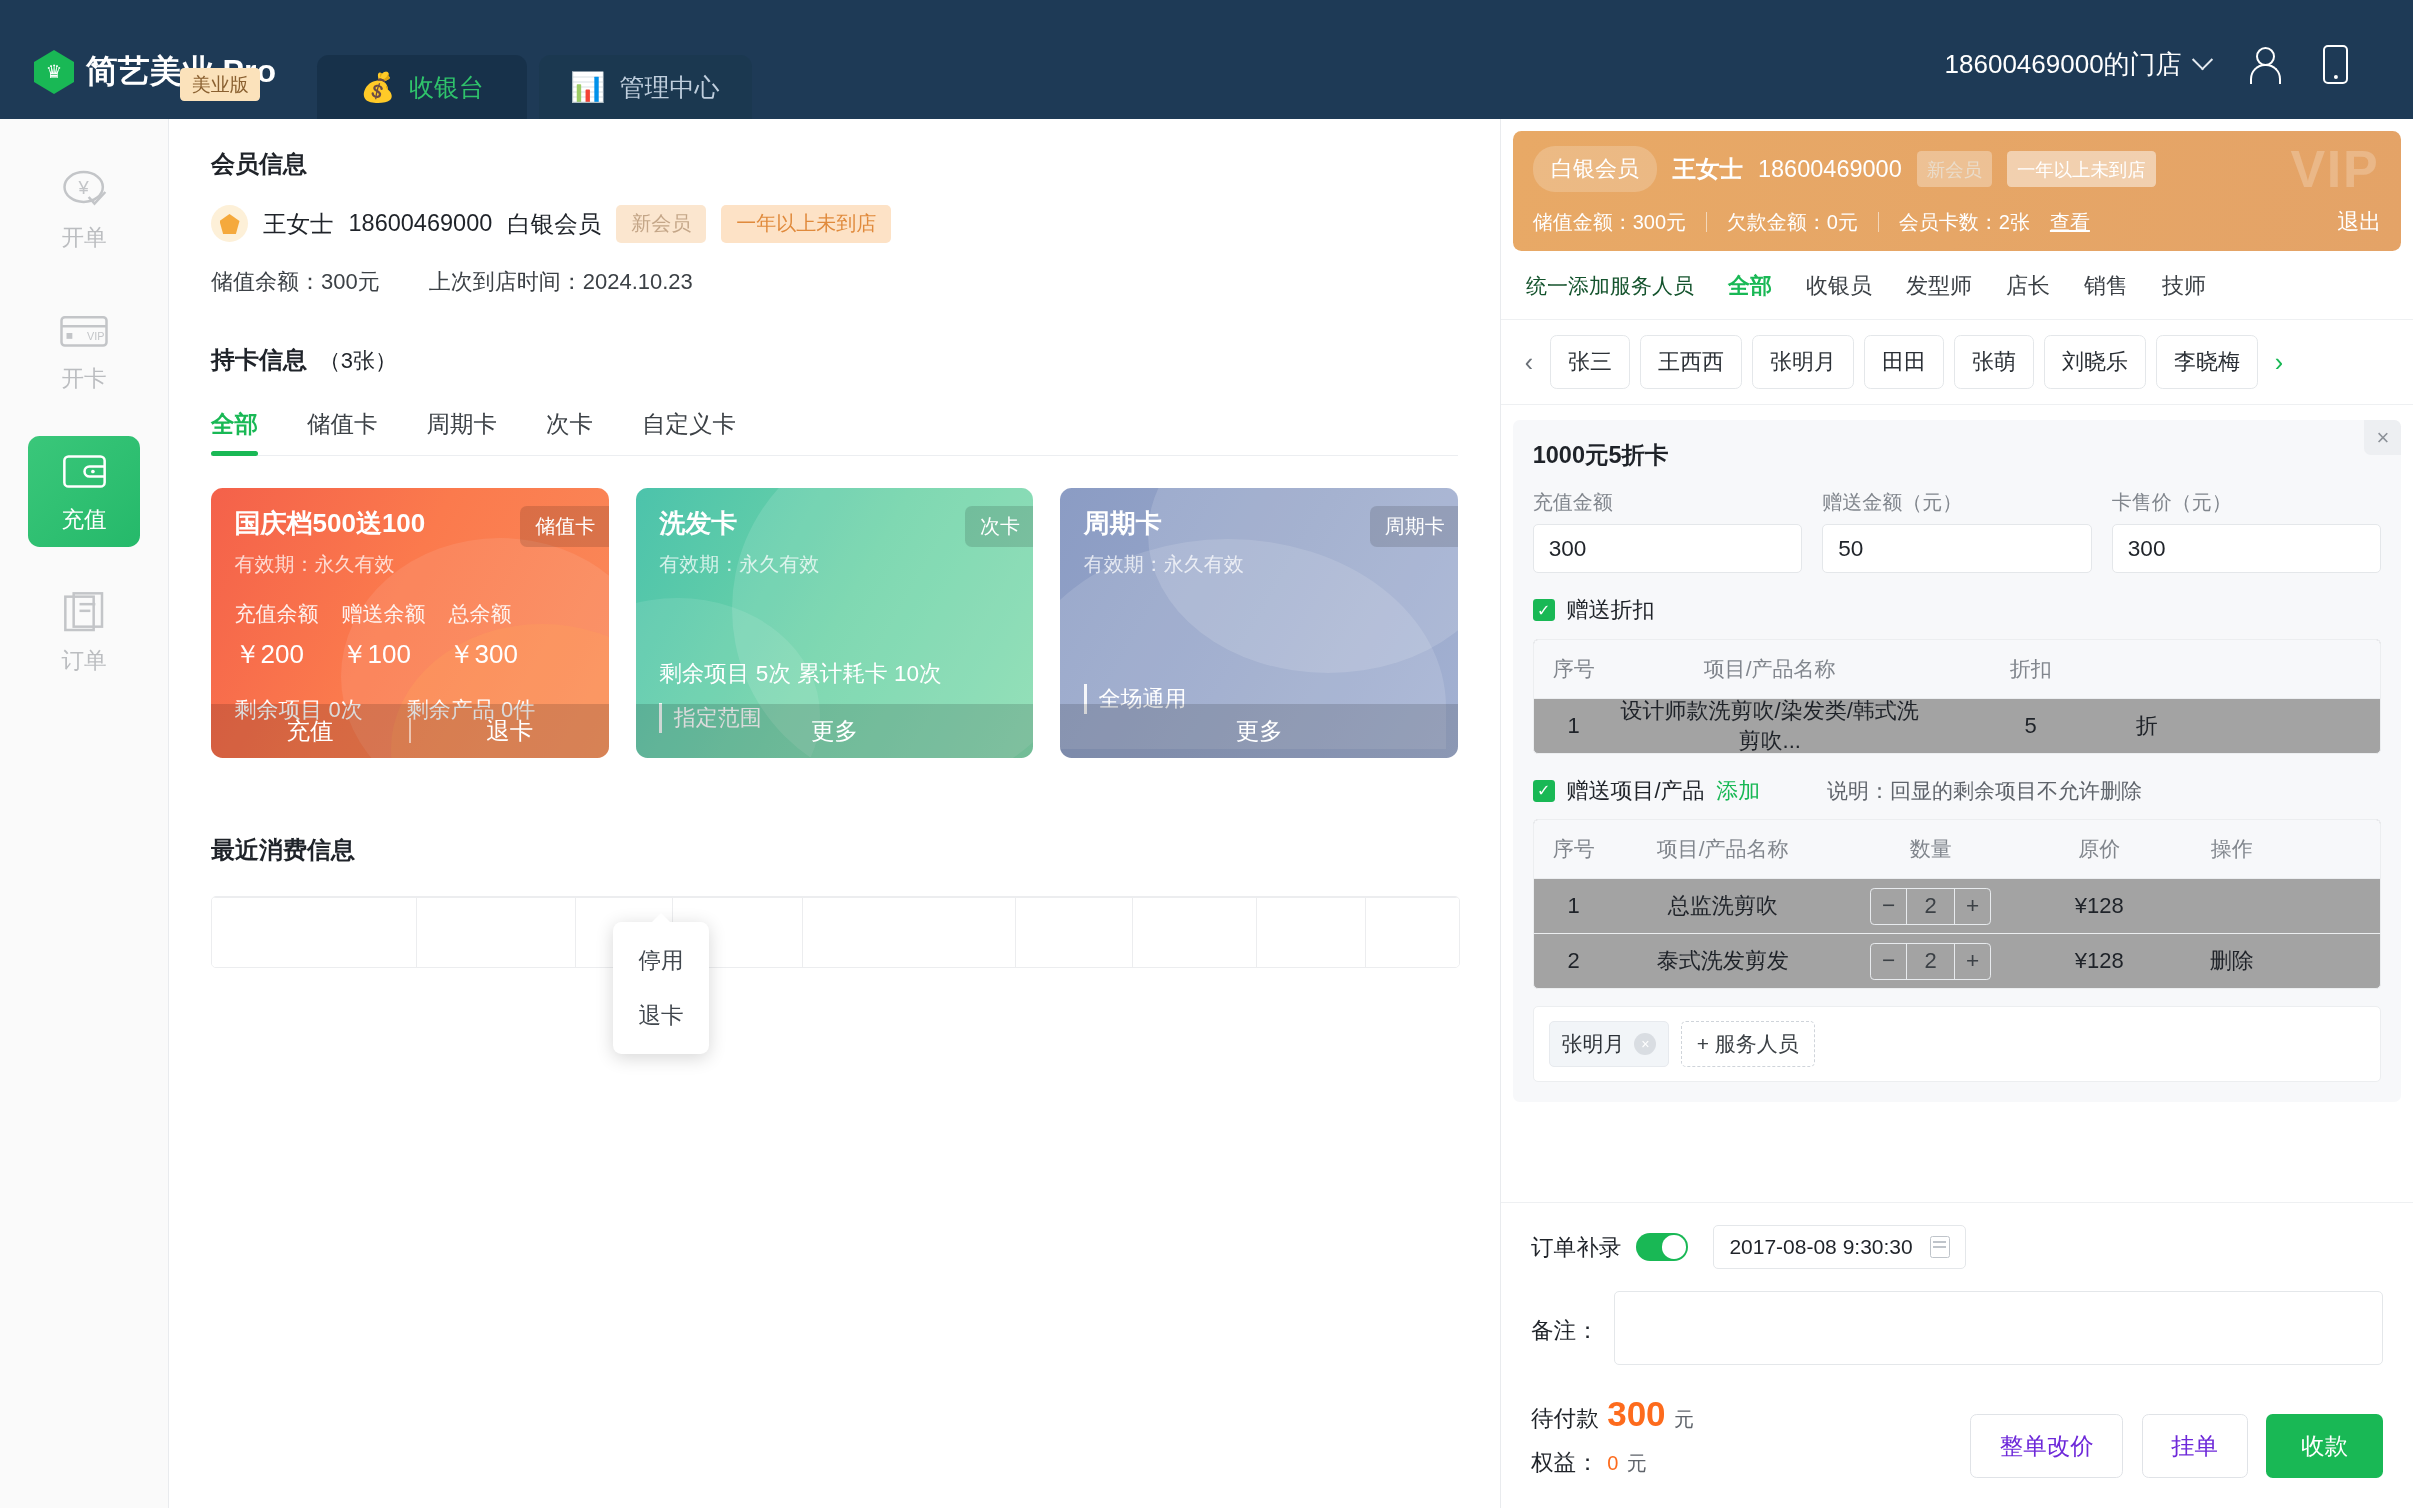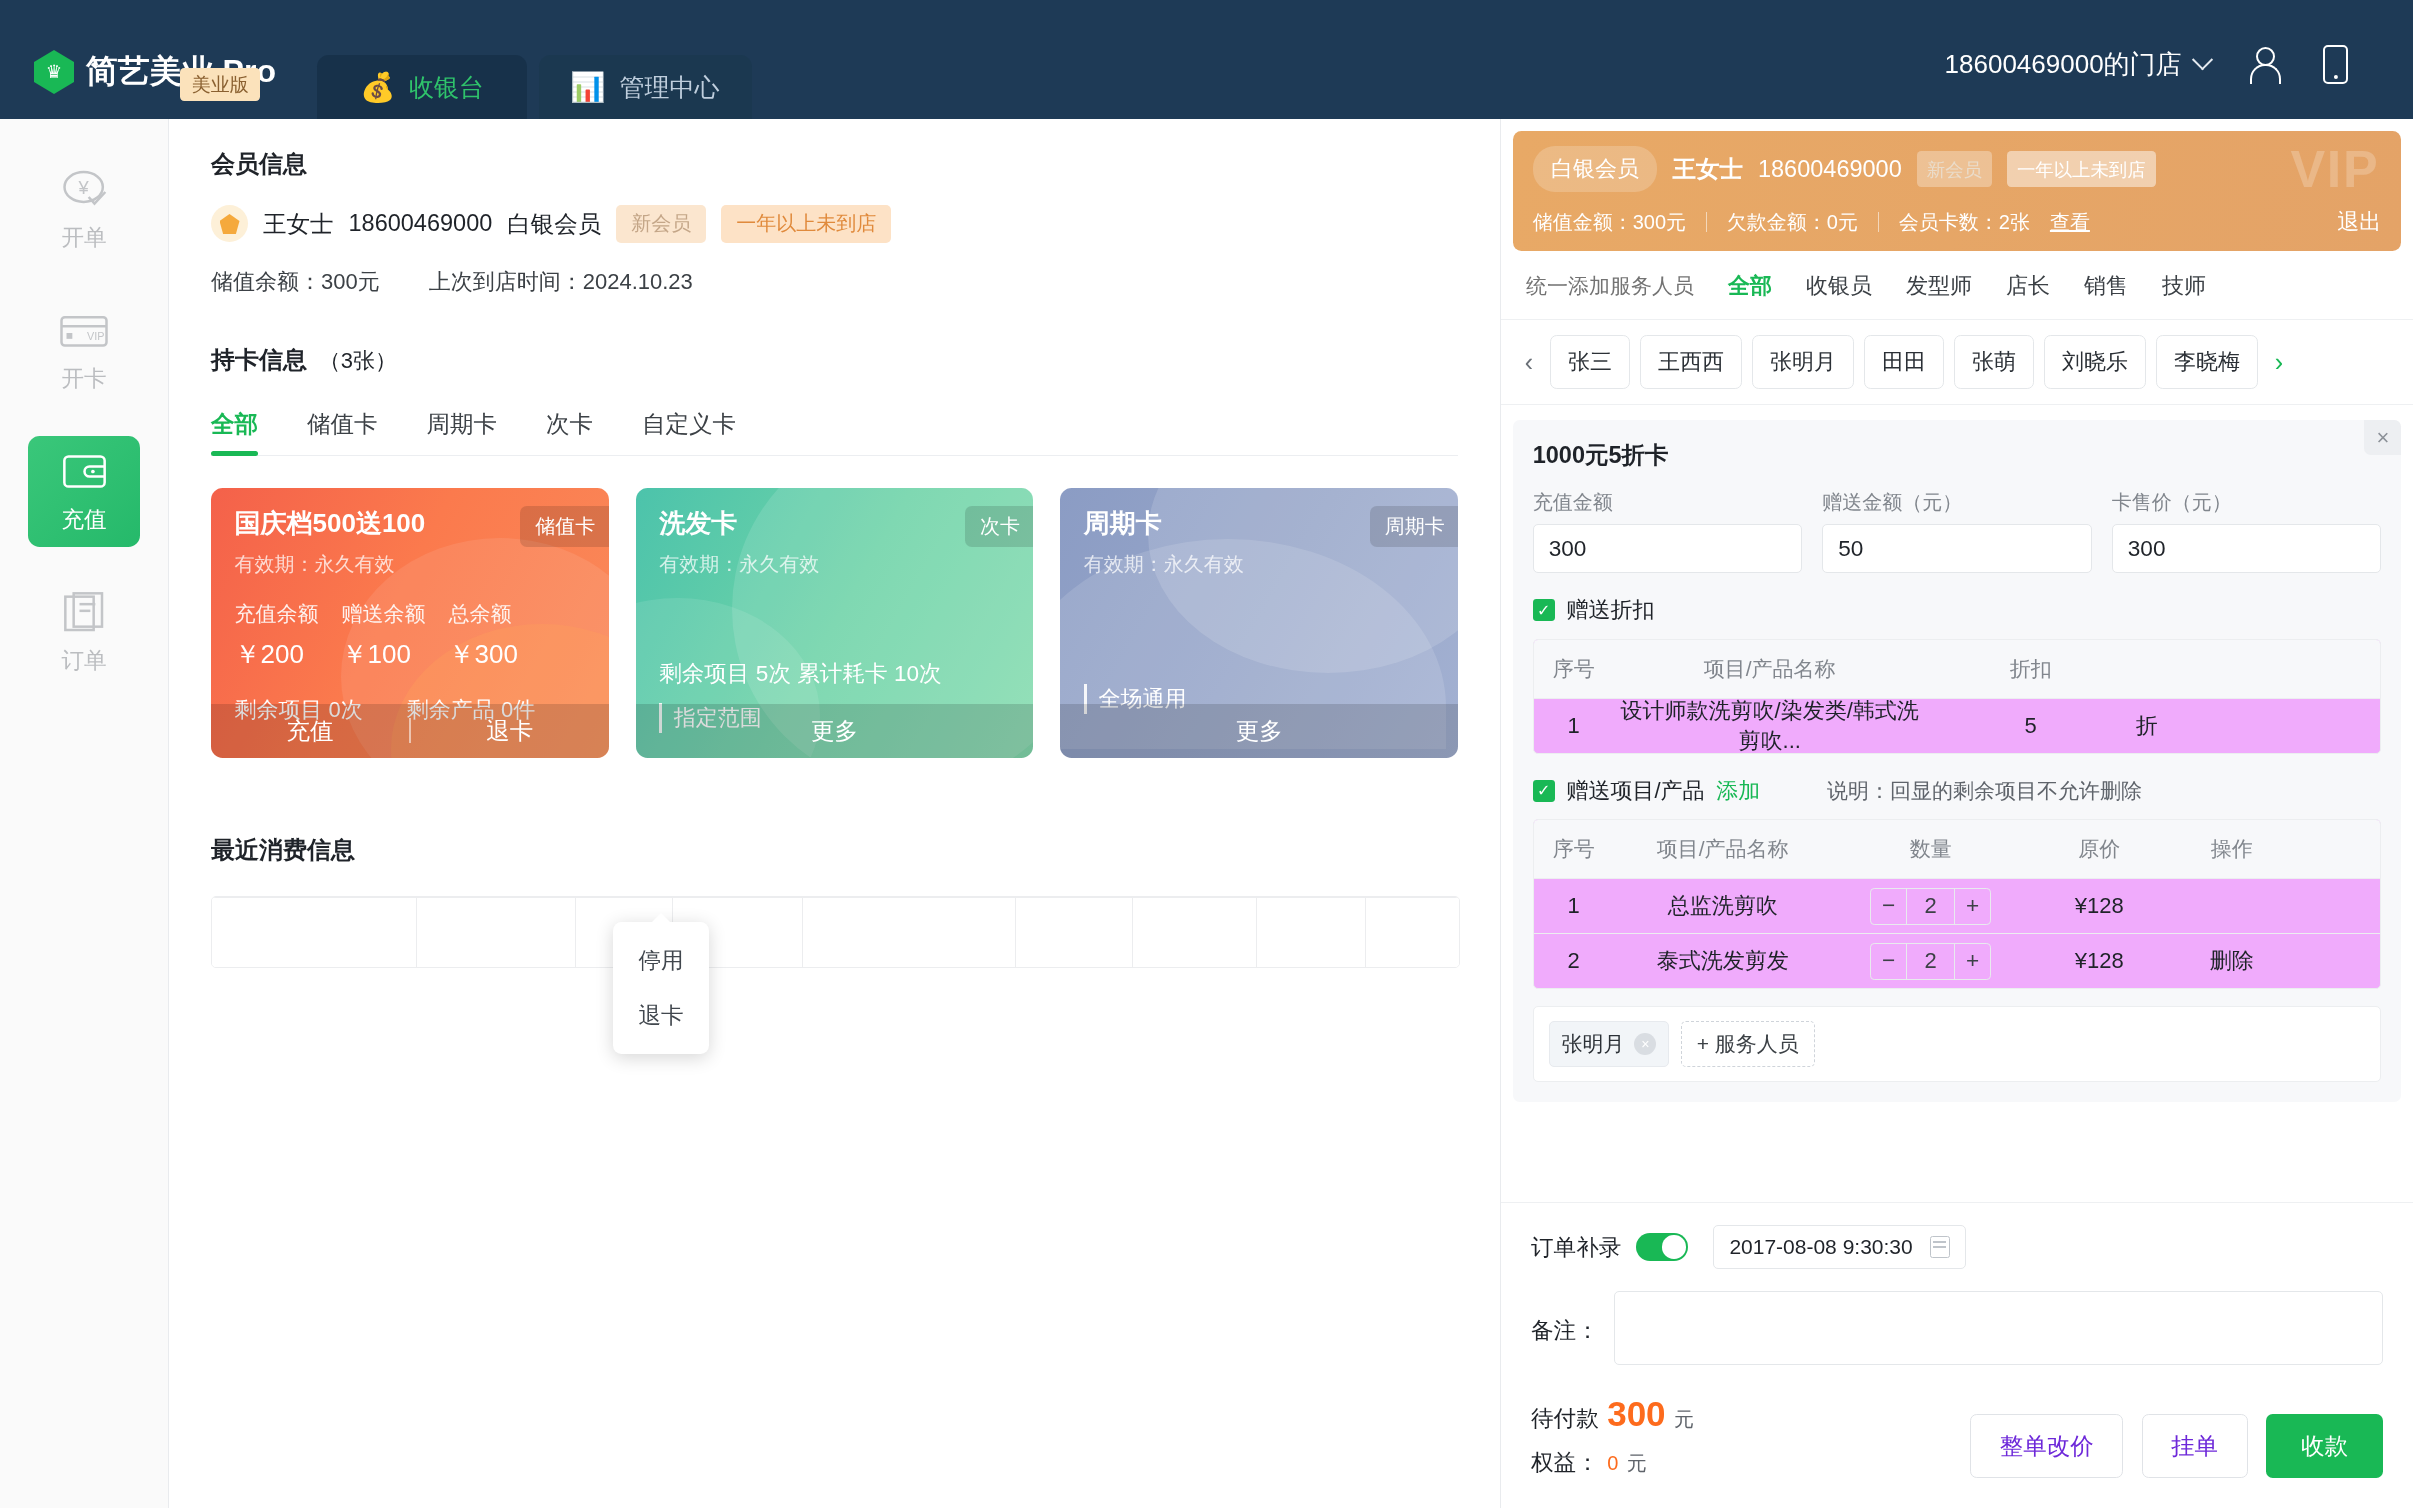--- a/index.html
+++ b/index.html
@@ -162,21 +162,21 @@
   .vip-name { color: #fff; font-size: 23.5px; font-weight: bold; }
   .vip-phone { color: #fff; font-size: 23.5px; }
   .vip-tag1 { background: rgba(255,255,255,0.30); color: #eadcca; font-size: 18.4px; padding: 5.9px 10px; border-radius: 4.2px;}
   .vip-tag2 { background: rgba(255,255,255,0.48); color: #fff; font-size: 18.4px; padding: 5.9px 10px; border-radius: 4.2px;}
   .vip-line2 { display:flex; align-items:center; gap: 20px; margin-top: 15px; color:#fff; font-size: 20px; position:relative; z-index:2;}
   .vip-sep { width:0.8px; height:20px; background: rgba(255,255,255,0.55); }
   .vip-look { text-decoration: underline; cursor: pointer; }
   .vip-exit { margin-left: auto; font-size: 22px; cursor: pointer; }
 
   .staff-tabs { display: flex; align-items: center; gap: 34px; padding: 20px 25px 18.4px 25px; border-bottom: 0.8px solid #eef0f2;}
-  .staff-hint { font-size: 21px; color: #737373; }
+  .staff-hint { font-size: 21px; color: #14532d; }
   .staff-tab { font-size: 22px; color: #3c4146; cursor: pointer; }
   .staff-tab.active { color: #19b855; font-weight: bold; }
 
   .staff-row { display: flex; align-items: center; gap: 10px; padding: 15px 17px; border-bottom: 0.8px solid #eef0f2;}
   .arrowbtn { width: 22px; font-size: 25px; color: #6b7178; cursor: pointer; display:flex; align-items:center; justify-content:center;}
   .arrowbtn.green { color: #19b855; }
   .chip { border: 0.8px solid #e4e7ea; border-radius: 6.7px; padding: 11px 17px; font-size: 22px; color: #2b3036; cursor: pointer; white-space: nowrap;}
 
   .detail {
     margin: 15px 11.7px 0 11.7px; background: #f7f8fa; border-radius: 6.7px;
@@ -194,21 +194,21 @@
   .fld-inp {
     margin-top: 8.4px; height: 49px; background: #fff; border: 0.8px solid #e4e7ea; border-radius: 5px;
     display: flex; align-items: center; padding: 0 15px; font-size: 22.6px; color: #1f2329;
   }
   .ckrow { display: flex; align-items: center; gap: 11.7px; margin-top: 22px; }
   .ckbox { width: 22px; height: 22px; border-radius: 3.4px; background: #19b855; display:flex;align-items:center;justify-content:center; color:#fff; font-size:16px; flex:none; cursor:pointer;}
   .ck-lab { font-size: 22px; color: #1f2329; }
   .lnk-add { color: #19b855; font-size: 22px; cursor: pointer; }
   .note { font-size: 21px; color: #5f646b; margin-left: 55px; }
 
-  .mtbl { margin-top: 13.4px; border: 0.8px solid #eceef0; border-radius: 5px; background:#f0abfc; overflow:hidden;}
+  .mtbl { margin-top: 13.4px; border: 0.8px solid #eceef0; border-radius: 5px; background:#a3a3a3; overflow:hidden;}
   .mhd { display:flex; background: #f7f8fa; }
   .mhd div { padding: 15px 0; font-size: 21px; color: #81868d; text-align:center; }
   .mrow { display:flex; align-items:center; border-top:0.8px solid #eceef0; height: 55px; }
   .mrow div { text-align:center; font-size: 22px; color:#1f2329; }
   .d0{width:80px}.d1{width:312px}.d2{width:210px}.d3{flex:1}
   .e0{width:80px}.e1{width:218px}.e2{width:198px}.e3{width:139px}.e4{width:126px}
   .stepper { display:inline-flex; border:0.8px solid #e8ebee; border-radius:4.2px; overflow:hidden; height: 37px; align-items:stretch;}
   .stepper span { width: 35px; display:flex;align-items:center;justify-content:center; font-size:22.6px; color:#3c4146; cursor:pointer;}
   .stepper .val { width: 49px; border-left:0.8px solid #e8ebee; border-right:0.8px solid #e8ebee; font-size:22px; }
   .del { color: #f5473b; cursor:pointer; }

